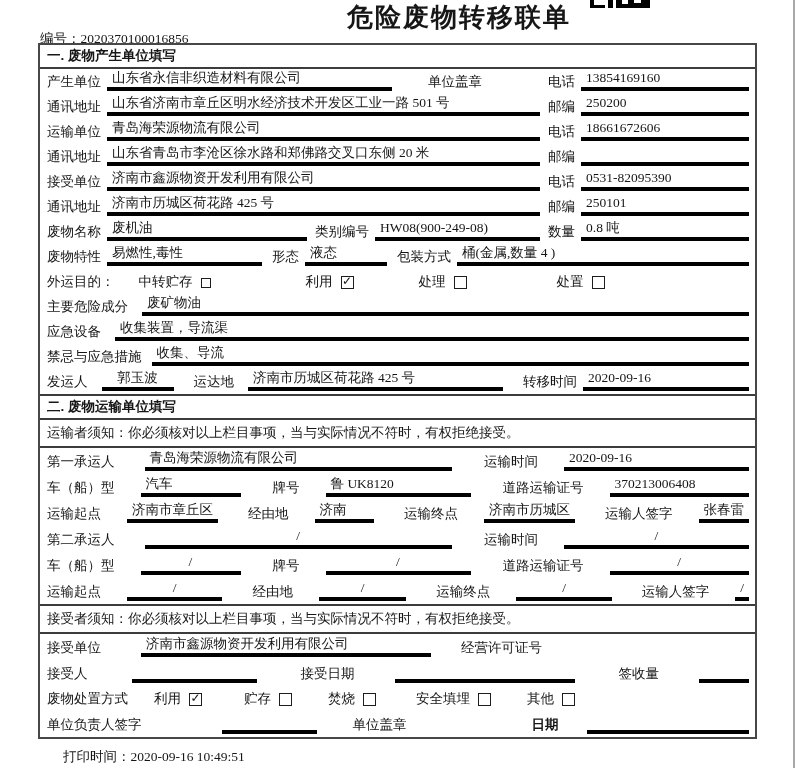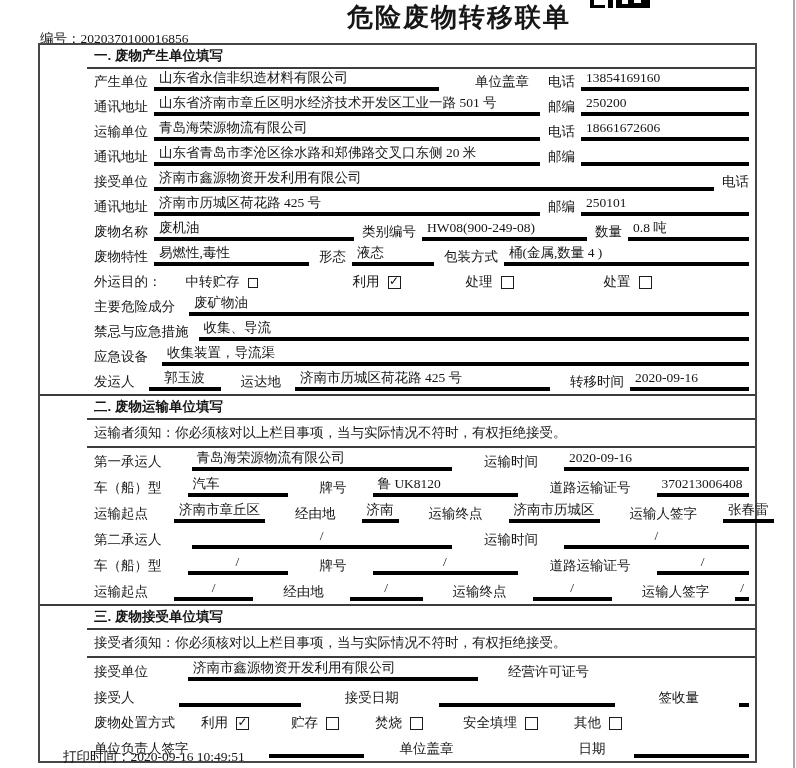--- a/index.html
+++ b/index.html
@@ -26,21 +26,21 @@
     font-family:"Liberation Sans","DejaVu Sans",sans-serif;
     font-weight:bold;font-size:26px;letter-spacing:2px;white-space:nowrap;
   }
   .qr-frag{position:absolute;left:590px;top:0px;}
   .form{
     position:absolute;left:38px;top:43px;width:719px;
     border:2px solid #474747;
     box-sizing:border-box;
     background:#fff;
   }
-  .sec{border-bottom:2px solid #3c3c3c;padding-left:47px;}
+  .sec{border-bottom:2px solid #3c3c3c;}
   .sec.last{border-bottom:none;}
   .stitle{
     height:22px;line-height:21px;
     font-family:"Liberation Sans","DejaVu Sans",sans-serif;
     font-weight:bold;font-size:13.5px;
     padding-left:7px;
     border-bottom:2px solid #3c3c3c;
   }
   .notice{
     height:26px;
@@ -68,21 +68,21 @@
   .fill{flex:1;}
   .w72{width:72px;} .w82{width:82px;} .w95{width:95px;} .w100{width:100px;}
   .w108{width:108px;} .w118{width:118px;} .w125{width:125px;}
   .w145{width:145px;} .w155{width:155px;} .w165{width:165px;} .w168{width:168px;}
   .w180{width:180px;} .w185{width:185px;} .w200{width:200px;} .w255{width:255px;}
   .w285{width:285px;} .w290{width:290px;}
   .ml8{margin-left:8px;} .ml10{margin-left:10px;} .ml12{margin-left:12px;}
   .ml14{margin-left:14px;} .ml16{margin-left:16px;} .ml20{margin-left:20px;}
   .ml24{margin-left:24px;margin-top:35px;} .ml26{margin-left:26px;}
   .ml36{margin-left:36px;} .ml40{margin-left:40px;} .ml42{margin-left:42px;} .ml60{margin-left:60px;} .ml75{margin-left:65px;text-align:center;}
-  .ml90{margin-left:90px;} .ml95{margin-left:95px;} .ml105{margin-left:105px;}
+  .ml90{margin-left:90px;} .ml95{margin-left:95px;} .ml105{margin-left:105px;font-weight:bold;}
   .gap6{margin-left:6px;}
   .rgt{margin-left:auto;display:flex;align-items:flex-end;}
   .cbitem{display:flex;align-items:flex-end;}
   .cb{
     display:inline-block;width:11px;height:11px;
     border:1px solid #1d1d1d;
     margin-left:8px;margin-bottom:2px;
     position:relative;
     background:#fff;
   }
@@ -149,20 +149,21 @@
         <span class="lbl">通讯地址</span>
         <span class="val fill gap6">山东省青岛市李沧区徐水路和郑佛路交叉口东侧 20 米</span>
         <span class="lbl ml8">邮编</span>
         <span class="val w168 gap6"></span>
       </div>
 
       <div class="frow">
         <span class="lbl">接受单位</span>
         <span class="val fill gap6">济南市鑫源物资开发利用有限公司</span>
         <span class="lbl ml8">电话</span>
+        <span class="val w168 gap6">0531-82095390</span>
       </div>
 
       <div class="frow">
         <span class="lbl">通讯地址</span>
         <span class="val fill gap6">济南市历城区荷花路 425 号</span>
         <span class="lbl ml8">邮编</span>
         <span class="val w168 gap6">250101</span>
       </div>
 
       <div class="frow">
@@ -202,27 +203,27 @@
           <span class="cb"></span>
         </span>
       </div>
 
       <div class="frow">
         <span class="lbl">主要危险成分</span>
         <span class="val fill ml14">废矿物油</span>
       </div>
 
       <div class="frow">
+        <span class="lbl">应急设备</span>
+        <span class="val fill ml14">收集装置，导流渠</span>
+      </div>
+
+      <div class="frow">
         <span class="lbl">禁忌与应急措施</span>
         <span class="val fill ml10">收集、导流</span>
-      </div>
-
-      <div class="frow">
-        <span class="lbl">应急设备</span>
-        <span class="val fill ml14">收集装置，导流渠</span>
       </div>
 
       <div class="frow">
         <span class="lbl">发运人</span>
         <span class="val w72 ctr ml14">郭玉波</span>
         <span class="lbl ml20">运达地</span>
         <span class="val w255 ml14">济南市历城区荷花路 425 号</span>
         <span class="lbl ml20">转移时间</span>
         <span class="val fill gap6">2020-09-16</span>
       </div>
@@ -281,21 +282,20 @@
         <span class="lbl ml10">经由地</span>
         <span class="val w108 gap6 ctr">/</span>
         <span class="lbl ml10">运输终点</span>
         <span class="val w118 gap6 ctr">/</span>
         <span class="lbl ml10">运输人签字</span>
         <span class="val fill gap6 ctr">/</span>
       </div>
     </div>
 
     <div class="sec last">
-      <div class="stitle">三. 废物接受单位填写</div>
       <div class="notice">接受者须知：你必须核对以上栏目事项，当与实际情况不符时，有权拒绝接受。</div>
 
       <div class="frow h26">
         <span class="lbl">接受单位</span>
         <span class="val w290 ml20">济南市鑫源物资开发利用有限公司</span>
         <span class="lbl ml10">经营许可证号</span>
       </div>
 
       <div class="frow h26">
         <span class="lbl">接受人</span>

